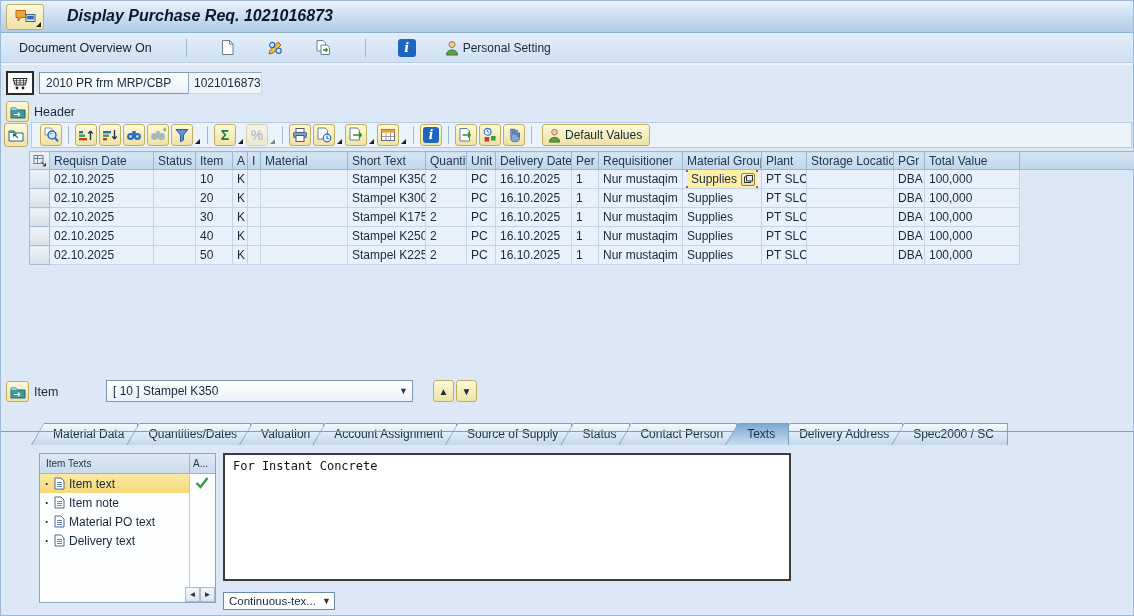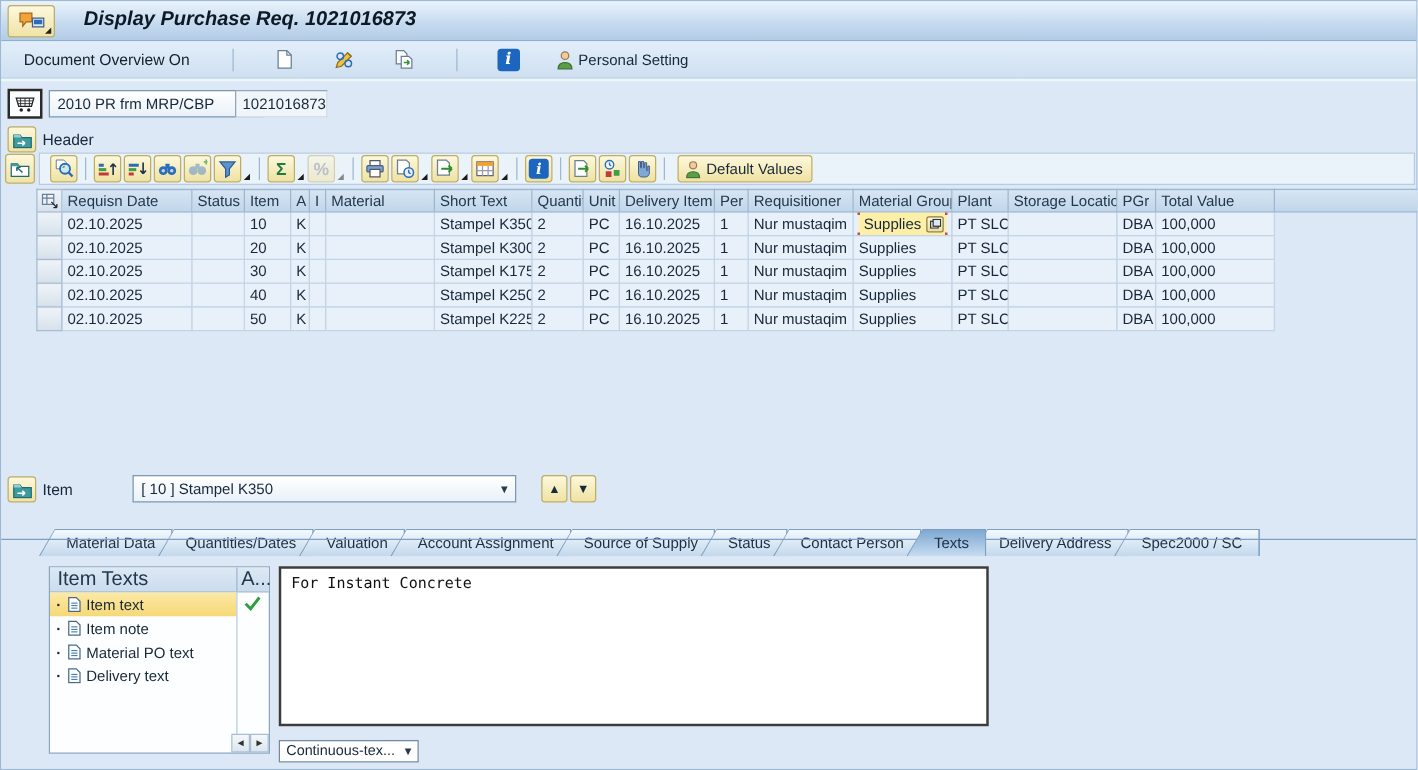--- a/index.html
+++ b/index.html
@@ -103,21 +103,21 @@
   .tab-in { height:21px; clip-path:polygon(12px 0,100% 0,100% 100%,0 100%);
     background:linear-gradient(#f3f9fe,#c3d8ec); padding:3px 13px 0 21px; font-size:12px; color:#1b2f45; }
   .tab.active { z-index:10;text-align:right; }
   .tab.active .tab-in { background:linear-gradient(#7fa8d2,#c6dcf0); }
   .panel-line { position:absolute; left:0; right:0; top:366px; border-top:1px solid #7e9fc2; }
 
   
   .texts-list { position:absolute; left:38px; top:388px; width:177px; height:150px; background:#fdfeff;
     border:1px solid #8aa5c0; }
   .tl-head { display:flex; height:20px; background:linear-gradient(#dde9f4,#cbdcee); border-bottom:1px solid #9db6cf;
-    align-items:center; font-size:16px; color:#21384e; }
+    align-items:center; font-size:10px; color:#21384e; }
   .tl-head .t1 { flex:1; padding-left:6px; }
   .tl-head .t2 { width:26px; border-left:1px solid #9db6cf; height:100%; display:flex; align-items:center; padding-left:3px; }
   .tl-body { position:relative; display:flex; height:128px; }
   .tl-rows { flex:1; }
   .tl-acol { width:26px; border-left:1px solid #b9cadb; position:relative; }
   .tl-item { height:19px; display:flex; align-items:center; gap:4px; padding-left:5px; font-size:12px; }
   .tl-item::before { content:"·"; font-weight:bold; color:#222; margin-right:1px; }
   .tl-item.selected { background:linear-gradient(#fbe9a6,#f6d876); }
   .tl-check { position:absolute; top:3px; left:5px; }
   .tl-arrows { position:absolute; right:0; bottom:0; display:flex; }
@@ -410,21 +410,21 @@
               </th>
           <th>Requisn Date</th>
           <th>Status</th>
           <th class="r">Item</th>
           <th>A</th>
           <th>I</th>
           <th>Material</th>
           <th>Short Text</th>
           <th class="r">Quantity</th>
           <th>Unit</th>
-          <th>Delivery Item</th>
+          <th>Delivery Date</th>
           <th>Per</th>
           <th>Requisitioner</th>
           <th>Material Group</th>
           <th>Plant</th>
           <th>Storage Location</th>
           <th>PGr</th>
           <th class="r" style="padding-right:14px">Total Value</th>
         </tr>
         <tr>
           <td class="sel"></td>

